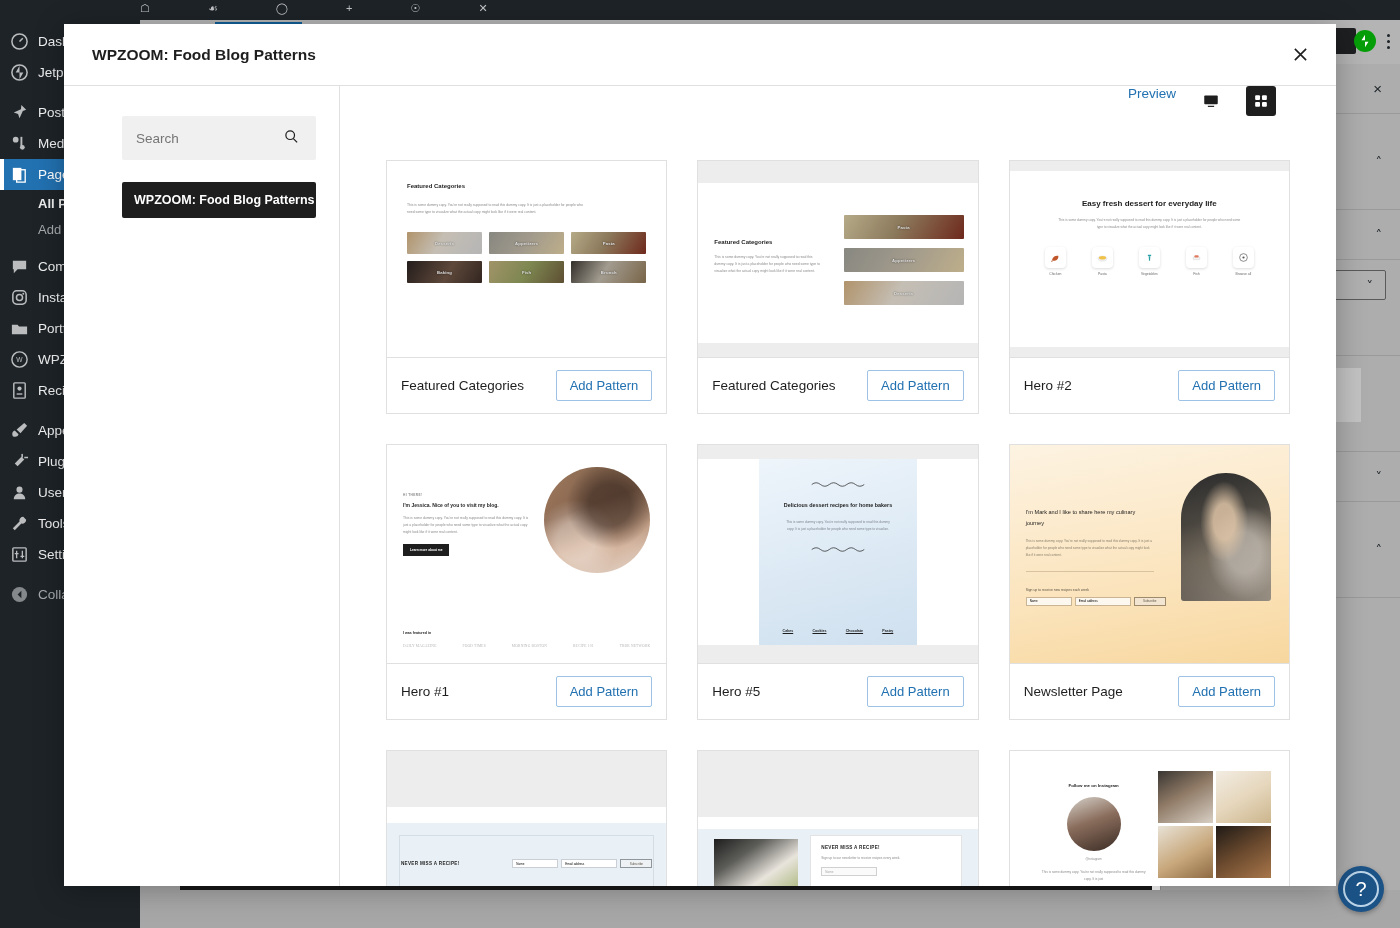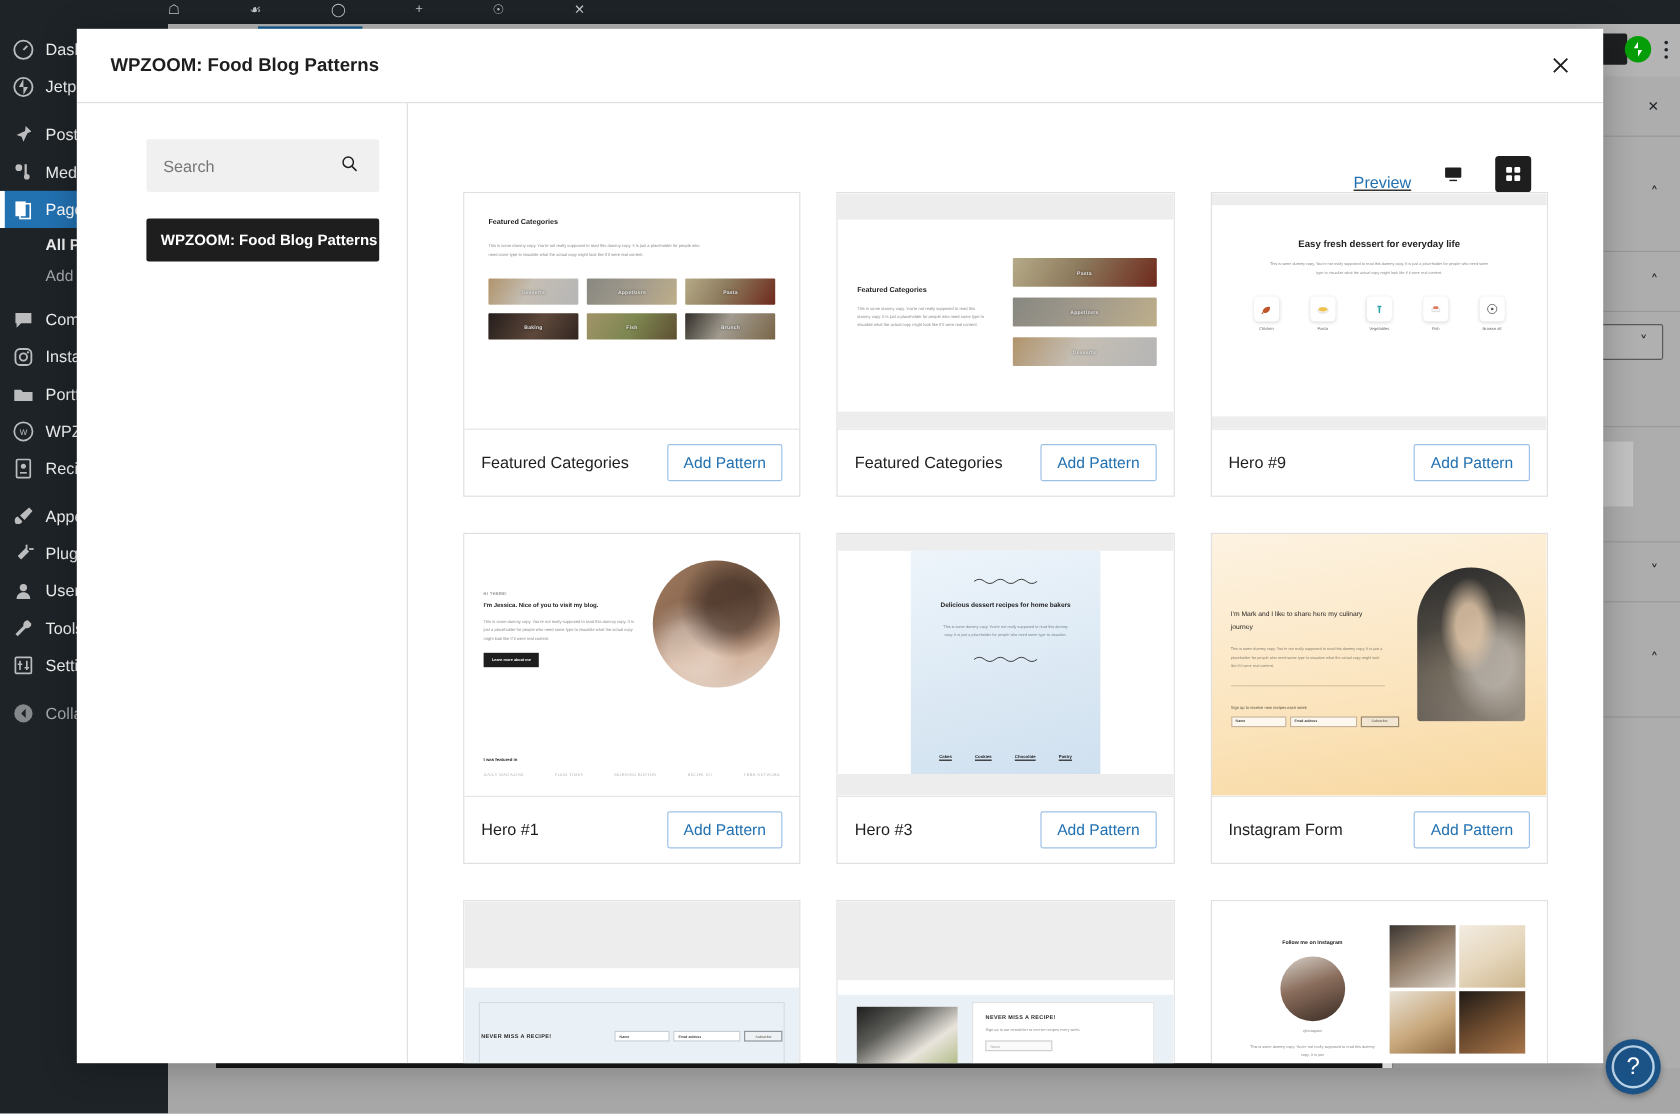--- a/index.html
+++ b/index.html
@@ -175,22 +175,22 @@
     background: #1e1e1e; color: #fff; border: 0;
     font-size: 12.5px; font-weight: 700;
     display: flex; align-items: center; padding-left: 12px;
     font-family: "Liberation Sans", sans-serif; cursor: pointer;
     border-radius: 2px;
   }
 
   .modal-main { flex: 1; min-width: 0; overflow: hidden; padding: 0 46px; position: relative; }
 
   .main-toolbar {
-    height: 74px; display: flex; align-items: flex-end; justify-content: flex-end;
-    gap: 20px; padding-right: 14px; text-decoration: underline;
+    height: 74px; display: flex; align-items: flex-start; justify-content: flex-end;
+    gap: 20px; padding-right: 14px;
   }
   .preview-link { font-size: 13.5px; color: #2271b1; cursor: pointer; }
   .view-btn {
     width: 30px; height: 30px; display: flex; align-items: center; justify-content: center;
     background: none; border: 0; cursor: pointer; border-radius: 3px; color: #1e1e1e;
   }
   .view-btn.active { background: #1e1e1e; color: #fff; }
 
   .grid {
     display: grid; grid-template-columns: repeat(3, 1fr); gap: 30px;
@@ -712,21 +712,21 @@
                         </svg>
                       </div>
                     <div class="hero1-lbl">Browse all</div>
                   </div>
                 </div>
               </div>
               <div class="pv-band" style="bottom:0;height:10px;"></div>
             </div>
           </div>
           <div class="card-footer">
-            <span class="card-title">Hero #9</span>
+            <span class="card-title">Hero #2</span>
             <button class="add-btn">Add Pattern</button>
           </div>
         </div>
 
         <div class="card">
           <div class="card-preview" style="height:218px;">
             <div class="pv">
               <div class="pv-inner" style="padding:48px 16px 0;">
                 <div style="width:52%;">
                   <div class="hero2-eyebrow">HI THERE!</div>
@@ -771,21 +771,21 @@
                   <span>Cakes</span>
                   <span>Cookies</span>
                   <span>Chocolate</span>
                   <span>Pastry</span>
                 </div>
               </div>
               <div class="pv-band" style="bottom:0;height:18px;"></div>
             </div>
           </div>
           <div class="card-footer">
-            <span class="card-title">Hero #3</span>
+            <span class="card-title">Hero #5</span>
             <button class="add-btn">Add Pattern</button>
           </div>
         </div>
 
         <div class="card">
           <div class="card-preview" style="height:218px;">
             <div class="pv">
               <div class="nl-bg"></div>
               <div class="pv-inner" style="padding:62px 16px 0;">
                 <div class="nl-h">I'm Mark and I like to share here my culinary journey</div>
@@ -795,21 +795,21 @@
                 <div class="nl-form">
                   <div class="nl-field f1">Name</div>
                   <div class="nl-field f2">Email address</div>
                   <div class="nl-sbtn">Subscribe</div>
                 </div>
               </div>
               <div class="nl-arch"></div>
             </div>
           </div>
           <div class="card-footer">
-            <span class="card-title">Instagram Form</span>
+            <span class="card-title">Newsletter Page</span>
             <button class="add-btn">Add Pattern</button>
           </div>
         </div>
 
         <div class="card" style="height:170px;">
           <div class="card-preview" style="height:170px;">
             <div class="pv">
               <div class="r3-grey"></div>
                 <div class="r3-white"></div>
                 <div class="r3-blue"></div>

